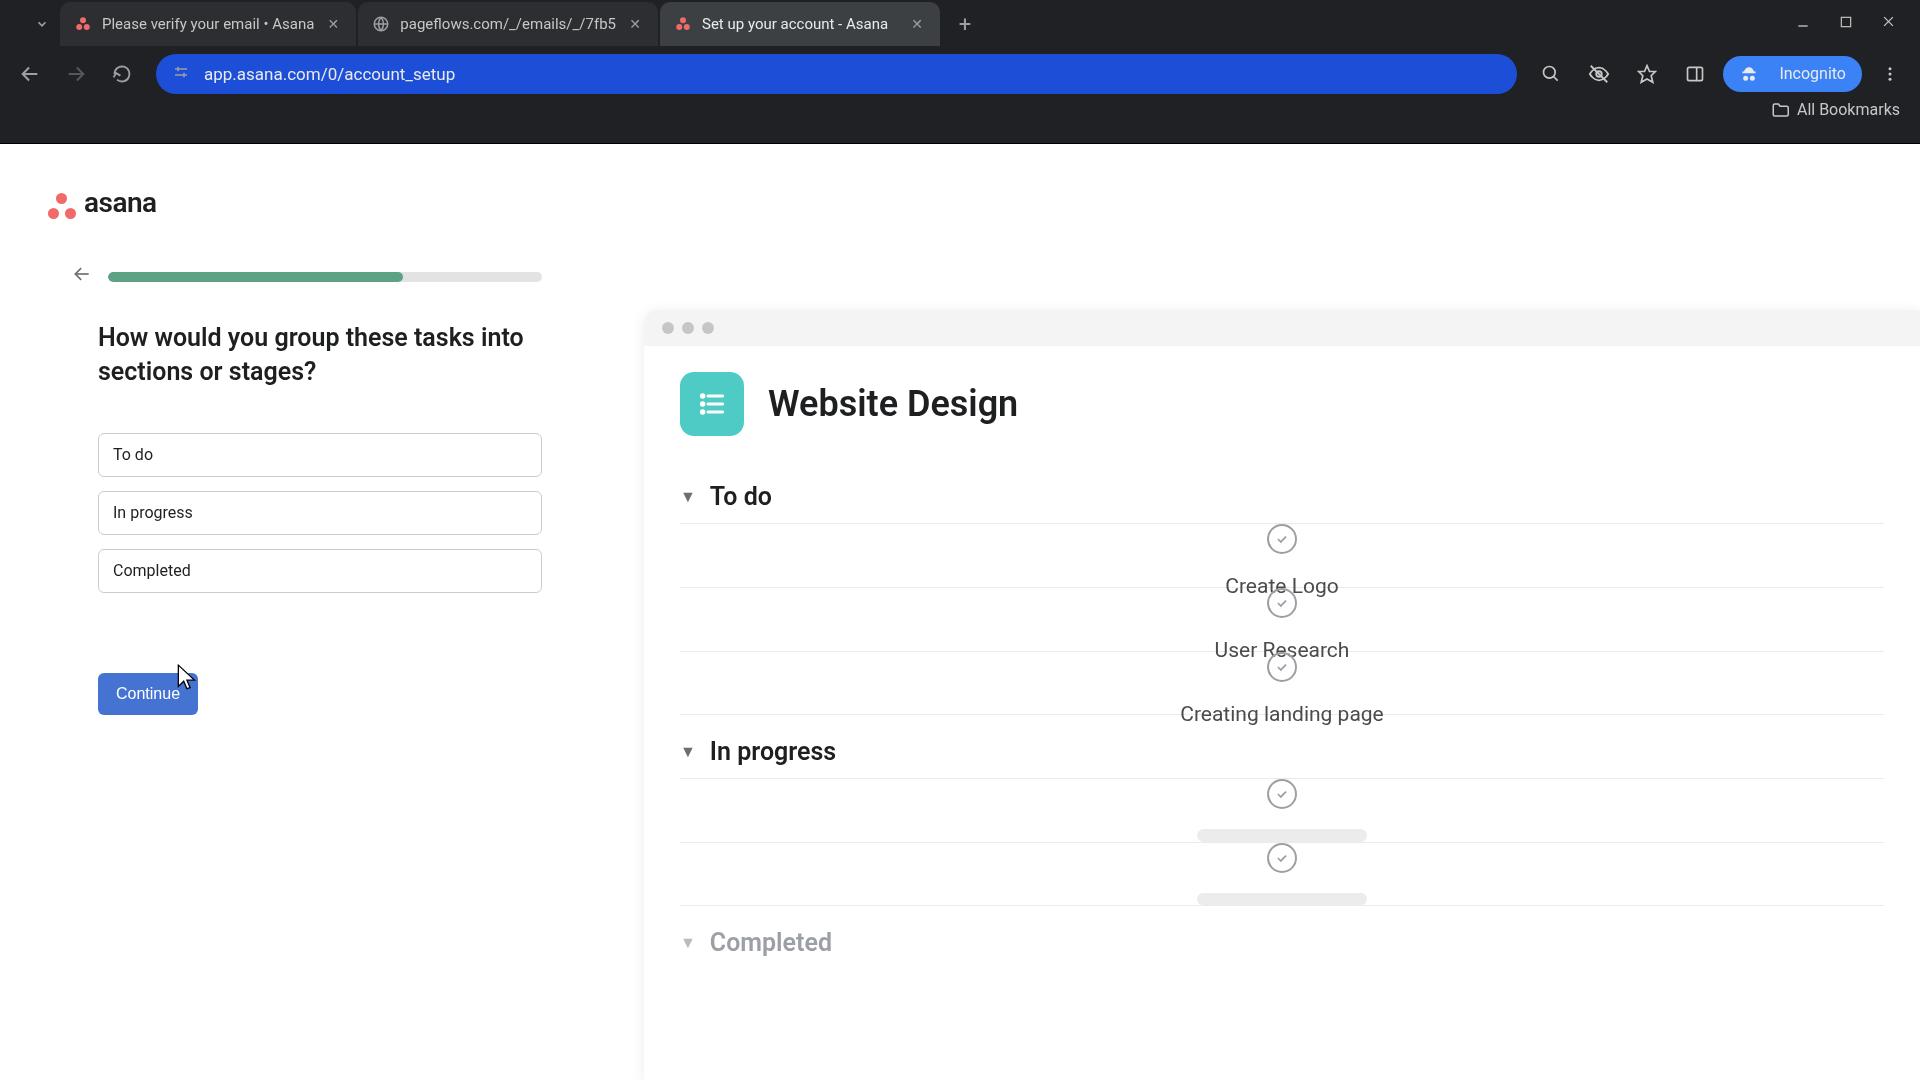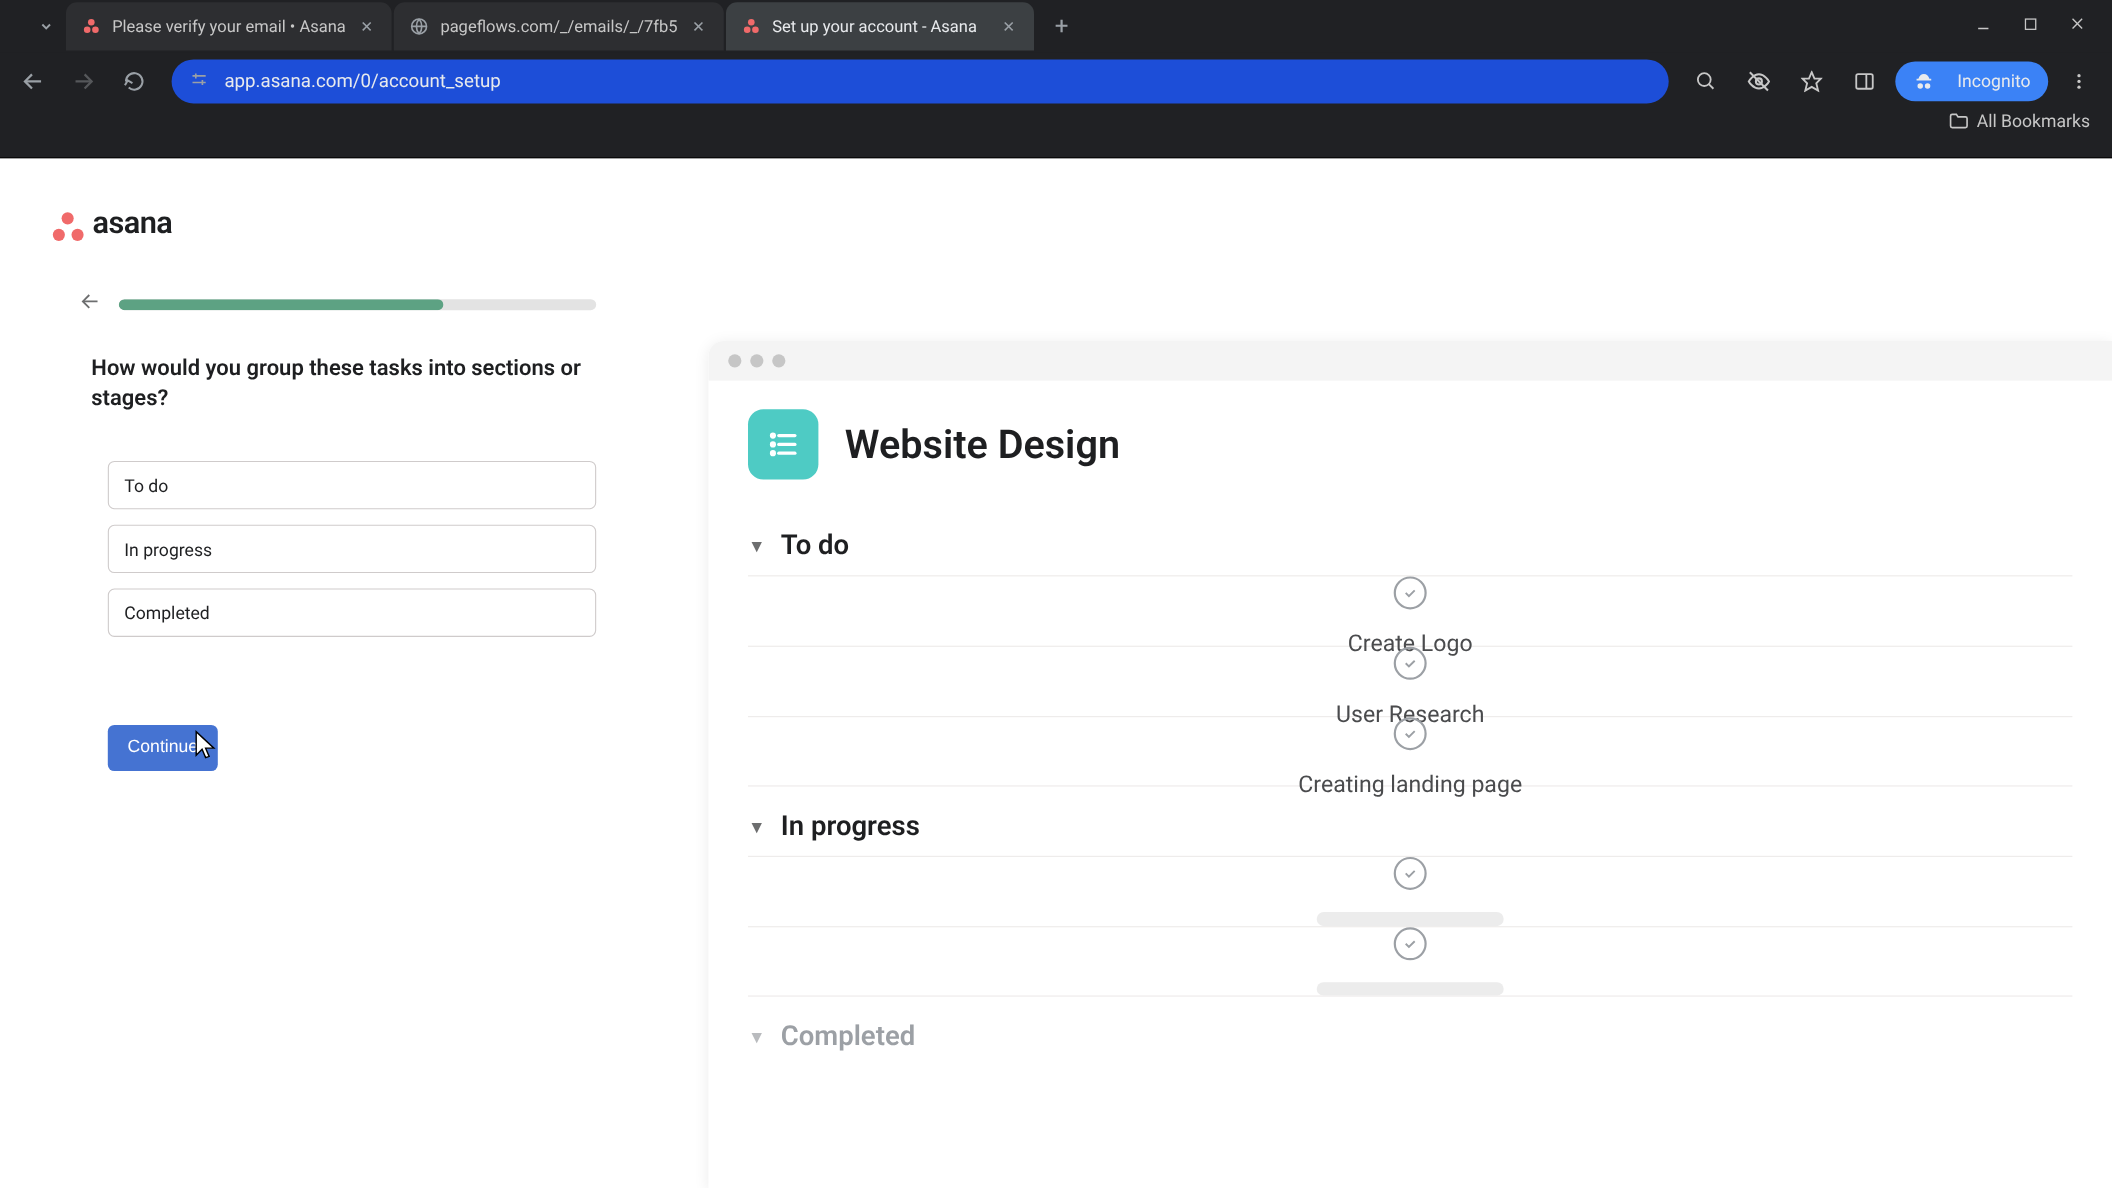--- a/index.html
+++ b/index.html
@@ -232,26 +232,26 @@
     border-radius: 5px;
     overflow: hidden;
   }
   .progress-fill {
     height: 100%;
     width: 68%;
     background: #5da283;
     border-radius: 5px;
   }
   .question {
-    font-size: 20px;
+    font-size: 25px;
     font-weight: 600;
     color: #1e1f21;
     line-height: 1.35;
     margin-bottom: 44px;
-    margin-left: 11px;
+    margin-left: 26px;
   }
   .section-inputs {
     display: flex;
     flex-direction: column;
     gap: 14px;
     margin-left: 26px;
   }
   .section-input {
     width: 444px;
     height: 44px;

